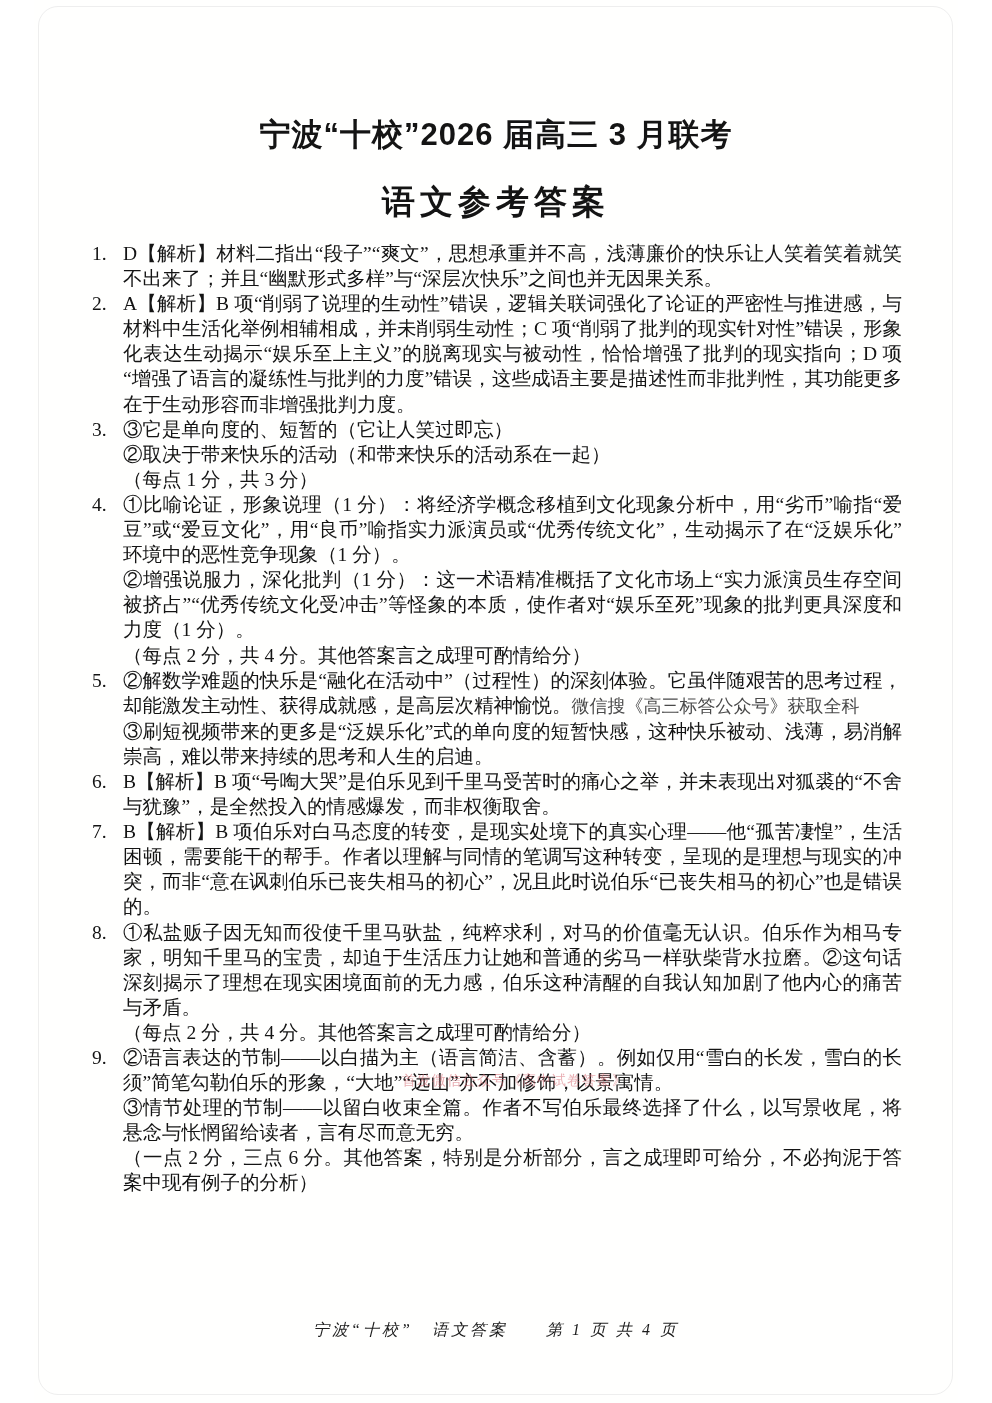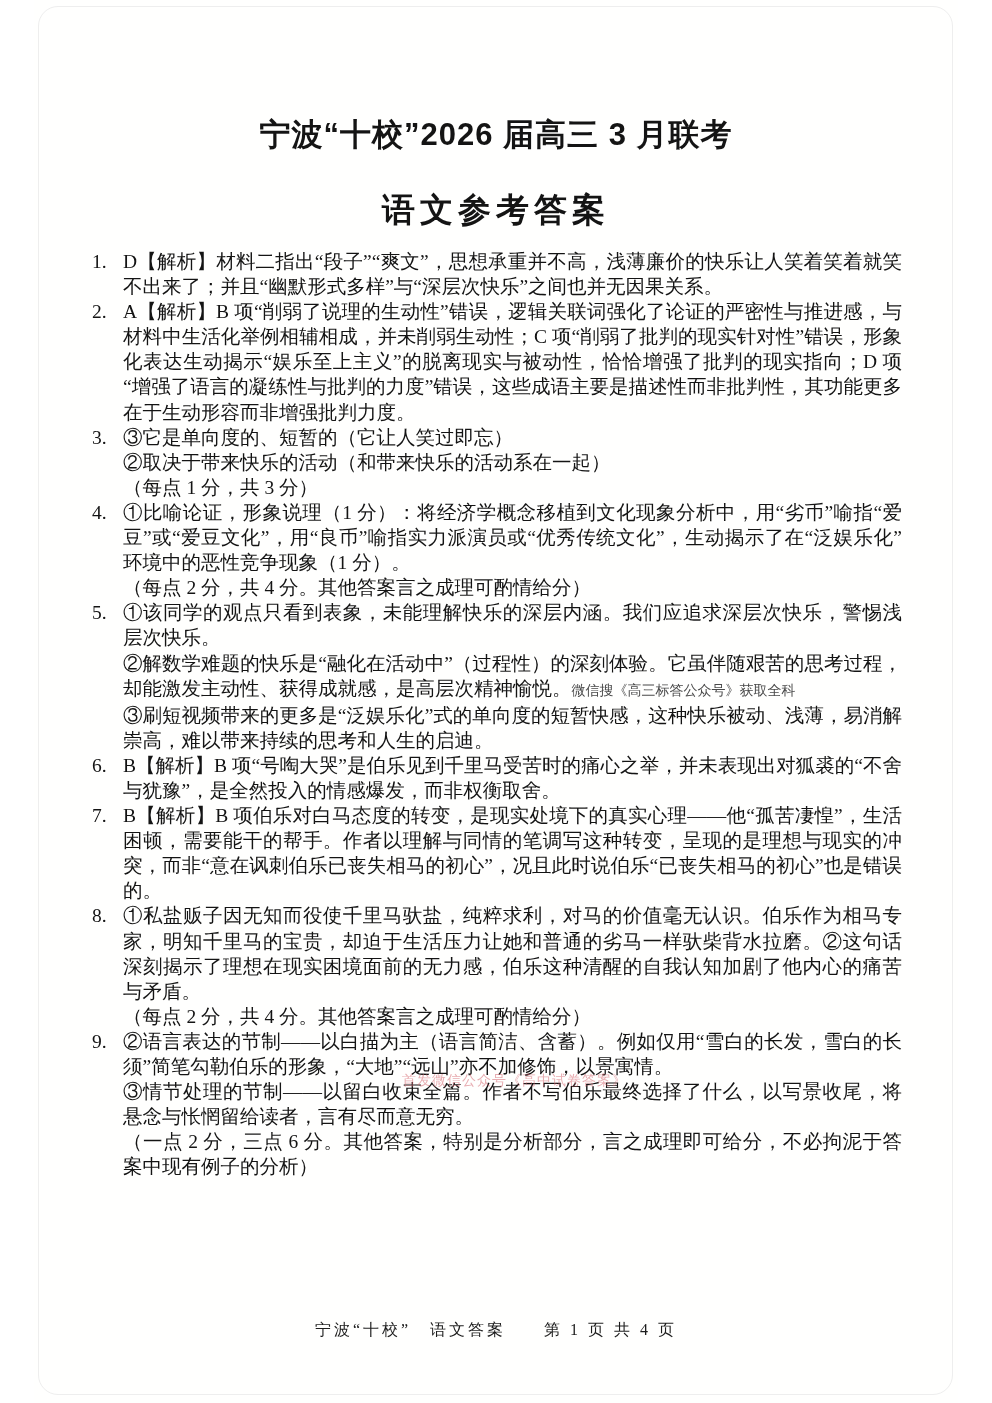--- a/index.html
+++ b/index.html
@@ -19,58 +19,59 @@
   }
   .title {
     padding-top:114px;
     text-align:center;
     font-family:"Liberation Sans","DejaVu Sans",sans-serif;
     font-weight:bold;
     font-size:31px;
     letter-spacing:1px;
   }
   .subtitle {
-    margin-top:32px;
+    margin-top:24px;
     text-align:center;
     font-family:"Liberation Sans","DejaVu Sans",sans-serif;
     font-weight:bold;
     font-size:33px;
     letter-spacing:5px;
   }
   .content {
     margin:16px 56px 0 58px;
     font-size:19.5px;
     line-height:25.1px;
   }
   .answer-item { position:relative; padding-left:31px; }
   .answer-item .num { position:absolute; left:0; top:0; }
   .para {
     text-align:justify;
     text-justify:inter-character;
   }
   .inline-note {
-    font-size:14px;
+    font-size:18px;
     color:#4a4a4a;
     letter-spacing:0;
   }
   .watermark {
     position:absolute;
     left:368px; top:1072px;
     font-size:14px;
     color:rgba(214,105,115,0.55);
     letter-spacing:1px;
     white-space:nowrap;
   }
   .footer {
     position:absolute;
     left:0; right:0; top:1320px;
     text-align:center;
     font-size:16px;
     letter-spacing:3px;
     color:#1c1c1c;
+    font-style:italic;
   }
 </style>
 </head>
 <body>
 
 <div class="page">
   <div class="scan-border"></div>
 
   <div class="title">宁波“十校”2026 届高三 3 月联考</div>
   <div class="subtitle">语文参考答案</div>
@@ -86,25 +87,25 @@
       </div>
       <div class="answer-item">
         <span class="num">3.</span>
         <div class="para"><span>③它是单向度的、短暂的（它让人笑过即忘）</span></div>
         <div class="para"><span>②取决于带来快乐的活动（和带来快乐的活动系在一起）</span></div>
         <div class="para"><span>（每点 1 分，共 3 分）</span></div>
       </div>
       <div class="answer-item">
         <span class="num">4.</span>
         <div class="para"><span>①比喻论证，形象说理（1 分）：将经济学概念移植到文化现象分析中，用“劣币”喻指“爱豆”或“爱豆文化”，用“良币”喻指实力派演员或“优秀传统文化”，生动揭示了在“泛娱乐化”环境中的恶性竞争现象（1 分）。</span></div>
+        <div class="para"><span>②增强说服力，深化批判（1 分）：这一术语精准概括了文化市场上“实力派演员生存空间被挤占”“优秀传统文化受冲击”等怪象的本质，使作者对“娱乐至死”现象的批判更具深度和力度（1 分）。</span></div>
         <div class="para"><span>（每点 2 分，共 4 分。其他答案言之成理可酌情给分）</span></div>
       </div>
       <div class="answer-item">
         <span class="num">5.</span>
-        <div class="para"><span>①该同学的观点只看到表象，未能理解快乐的深层内涵。我们应追求深层次快乐，警惕浅层次快乐。</span></div>
         <div class="para"><span>②解数学难题的快乐是“融化在活动中”（过程性）的深刻体验。它虽伴随艰苦的思考过程，却能激发主动性、获得成就感，是高层次精神愉悦。</span><span class="inline-note">微信搜《高三标答公众号》获取全科</span></div>
         <div class="para"><span>③刷短视频带来的更多是“泛娱乐化”式的单向度的短暂快感，这种快乐被动、浅薄，易消解崇高，难以带来持续的思考和人生的启迪。</span></div>
       </div>
       <div class="answer-item">
         <span class="num">6.</span>
         <div class="para"><span>B【解析】B 项“号啕大哭”是伯乐见到千里马受苦时的痛心之举，并未表现出对狐裘的“不舍与犹豫”，是全然投入的情感爆发，而非权衡取舍。</span></div>
       </div>
       <div class="answer-item">
         <span class="num">7.</span>
         <div class="para"><span>B【解析】B 项伯乐对白马态度的转变，是现实处境下的真实心理——他“孤苦凄惶”，生活困顿，需要能干的帮手。作者以理解与同情的笔调写这种转变，呈现的是理想与现实的冲突，而非“意在讽刺伯乐已丧失相马的初心”，况且此时说伯乐“已丧失相马的初心”也是错误的。</span></div>

